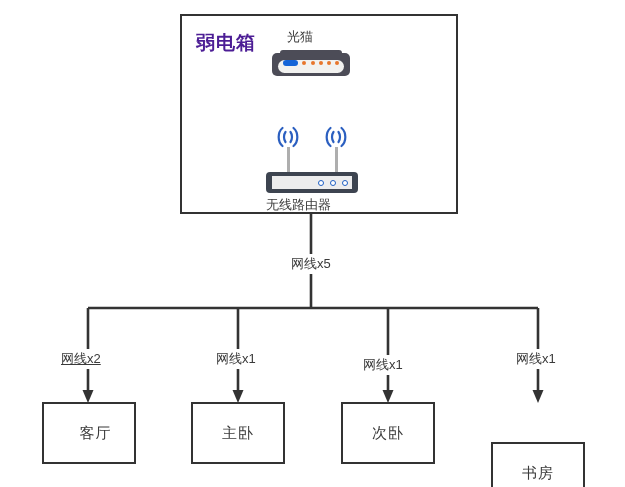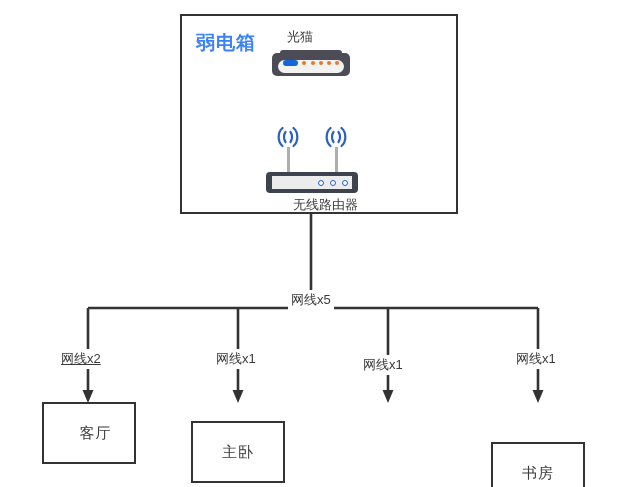--- a/index.html
+++ b/index.html
@@ -41,21 +41,21 @@
     box-sizing: border-box;
     background: #ffffff;
   }
   .cabinet-title {
     position: absolute;
     left: 196px;
     top: 30px;
     font-size: 19px;
     font-weight: bold;
     letter-spacing: 1px;
-    color: #3b82f6;
+    color: #4c1d95;
     white-space: nowrap;
   }
 
   
   .modem-label {
     position: absolute;
     left: 287px;
     top: 28px;
     font-size: 13px;
     color: #3a3a3a;
@@ -112,21 +112,21 @@
     border-radius: 50%;
     background: #e8762c;
   }
 
   
   .router-label {
     position: absolute;
     left: 266px;
     top: 196px;
     width: 92px;
-    text-align: right;
+    text-align: left;
     font-size: 13px;
     color: #3a3a3a;
     white-space: nowrap;
   }
   .router {
     position: absolute;
     left: 266px;
     top: 125px;
     width: 92px;
     height: 68px;
@@ -262,24 +262,25 @@
     <div class="router-body">
       <div class="router-panel">
         <div class="router-led" style="left:46px"></div>
         <div class="router-led" style="left:58px"></div>
         <div class="router-led" style="left:70px"></div>
       </div>
     </div>
   </div>
   <div class="router-label">无线路由器</div>
 
-  <div class="edge-label" style="left:288px; top:254px;margin-top:36px;">网线x5</div>
+  <div class="edge-label" style="left:288px; top:254px;">网线x5</div>
 
   <div class="edge-label" style="left:58px;  top:349px;text-decoration:underline;">网线x2</div>
   <div class="edge-label" style="left:213px; top:349px;">网线x1</div>
   <div class="edge-label" style="left:360px; top:355px;">网线x1</div>
   <div class="edge-label" style="left:513px; top:349px;">网线x1</div>
 
   <div class="room" style="left:42px;  top:402px;padding-left:13px;">客厅</div>
-  <div class="room" style="left:191px; top:421px;">主卧</div>
+  <div class="room" style="left:191px; top:402px;">主卧</div>
+  <div class="room" style="left:341px; top:402px;">次卧</div>
   <div class="room" style="left:491px; top:402px;margin-top:40px;">书房</div>
 
 </div>
 
 </body></html>

